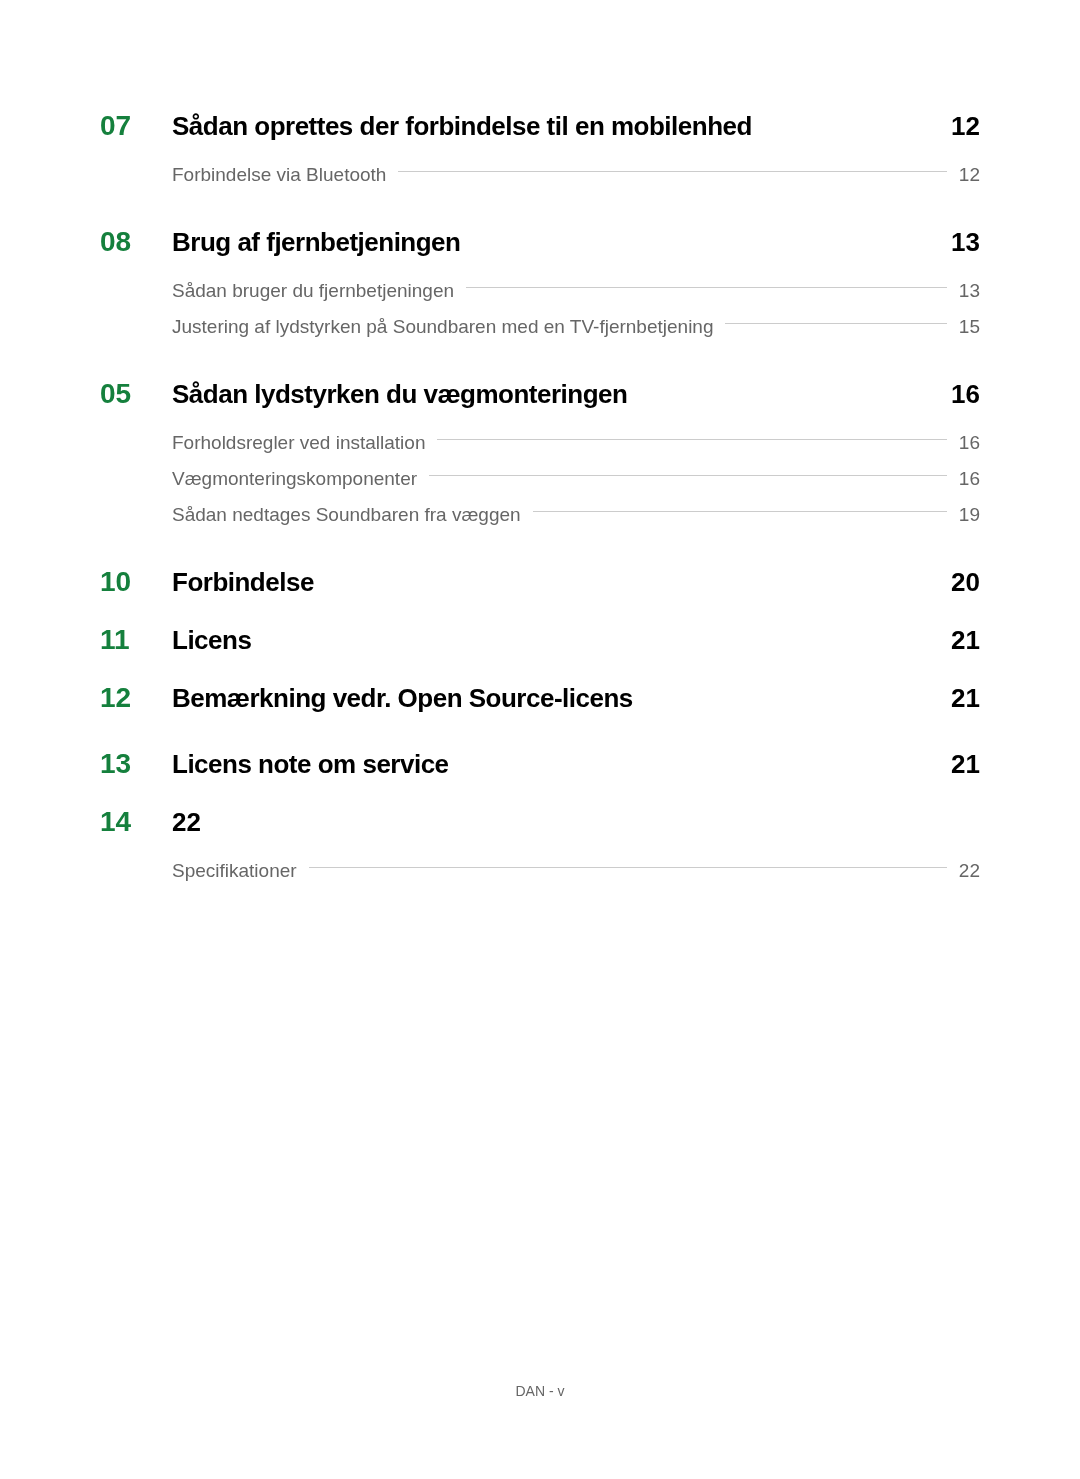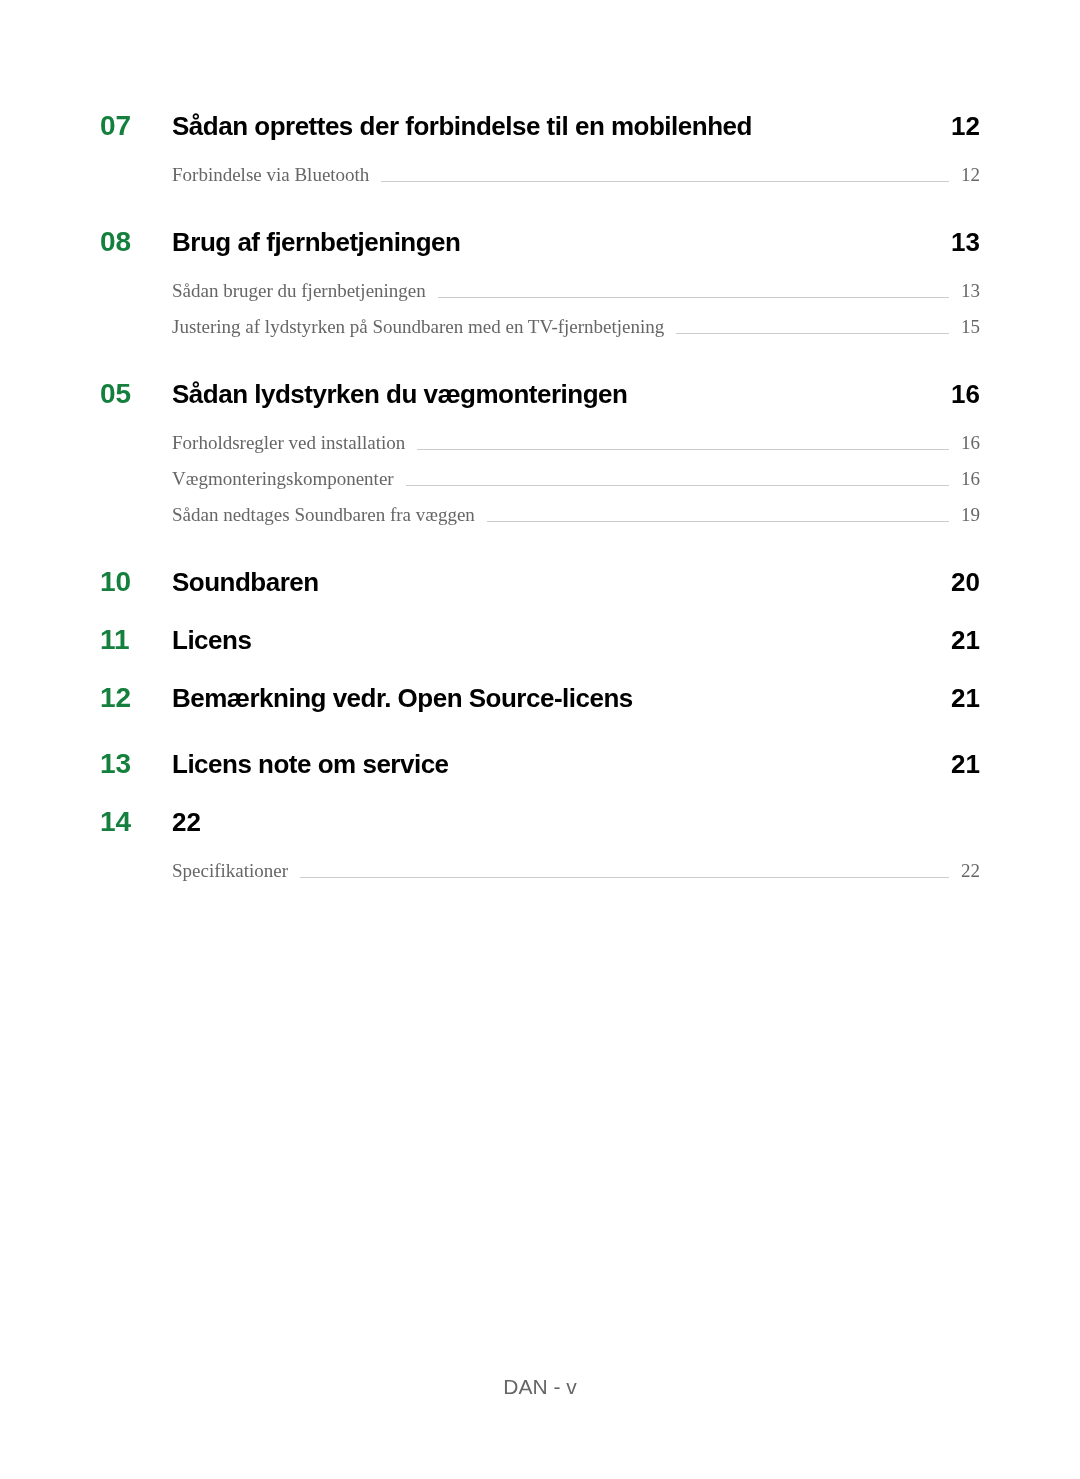--- a/index.html
+++ b/index.html
@@ -45,23 +45,22 @@
       color: #000;
       letter-spacing: -0.5px;
     }
     .section-page {
       font-size: 26px;
       font-weight: bold;
       color: #000;
     }
     .sub-item {
       display: flex;
-      align-items: flex-end;
+      align-items: center;
       margin-bottom: 14px;
-      font-family: Liberation Serif, serif;
     }
     .sub-title {
       font-size: 19px;
       color: #666;
       flex-shrink: 0;
     }
     .sub-leader {
       flex: 1;
       border-bottom: 1px solid #ccc;
       margin: 0 12px;
@@ -75,21 +74,21 @@
     }
     .section-block {
       margin-bottom: 26px;
     }
     .footer {
       position: absolute;
       bottom: 80px;
       left: 0;
       right: 0;
       text-align: center;
-      font-size: 21px;
+      font-size: 14px;
       color: #666;
     }
   </style>
 </head>
 <body>
 
 <div class="toc-container">
 
   <div class="section-block">
     <div class="section">
@@ -155,21 +154,21 @@
         </div>
       </div>
     </div>
   </div>
 
   <div class="section-block">
     <div class="section">
       <div class="section-number">10</div>
       <div class="section-content">
         <div class="section-header" style="margin-bottom:0;">
-          <span class="section-title">Soundbaren</span>
+          <span class="section-title">Forbindelse</span>
           <span class="section-page">20</span>
         </div>
       </div>
     </div>
   </div>
 
   <div class="section-block">
     <div class="section">
       <div class="section-number">11</div>
       <div class="section-content">

